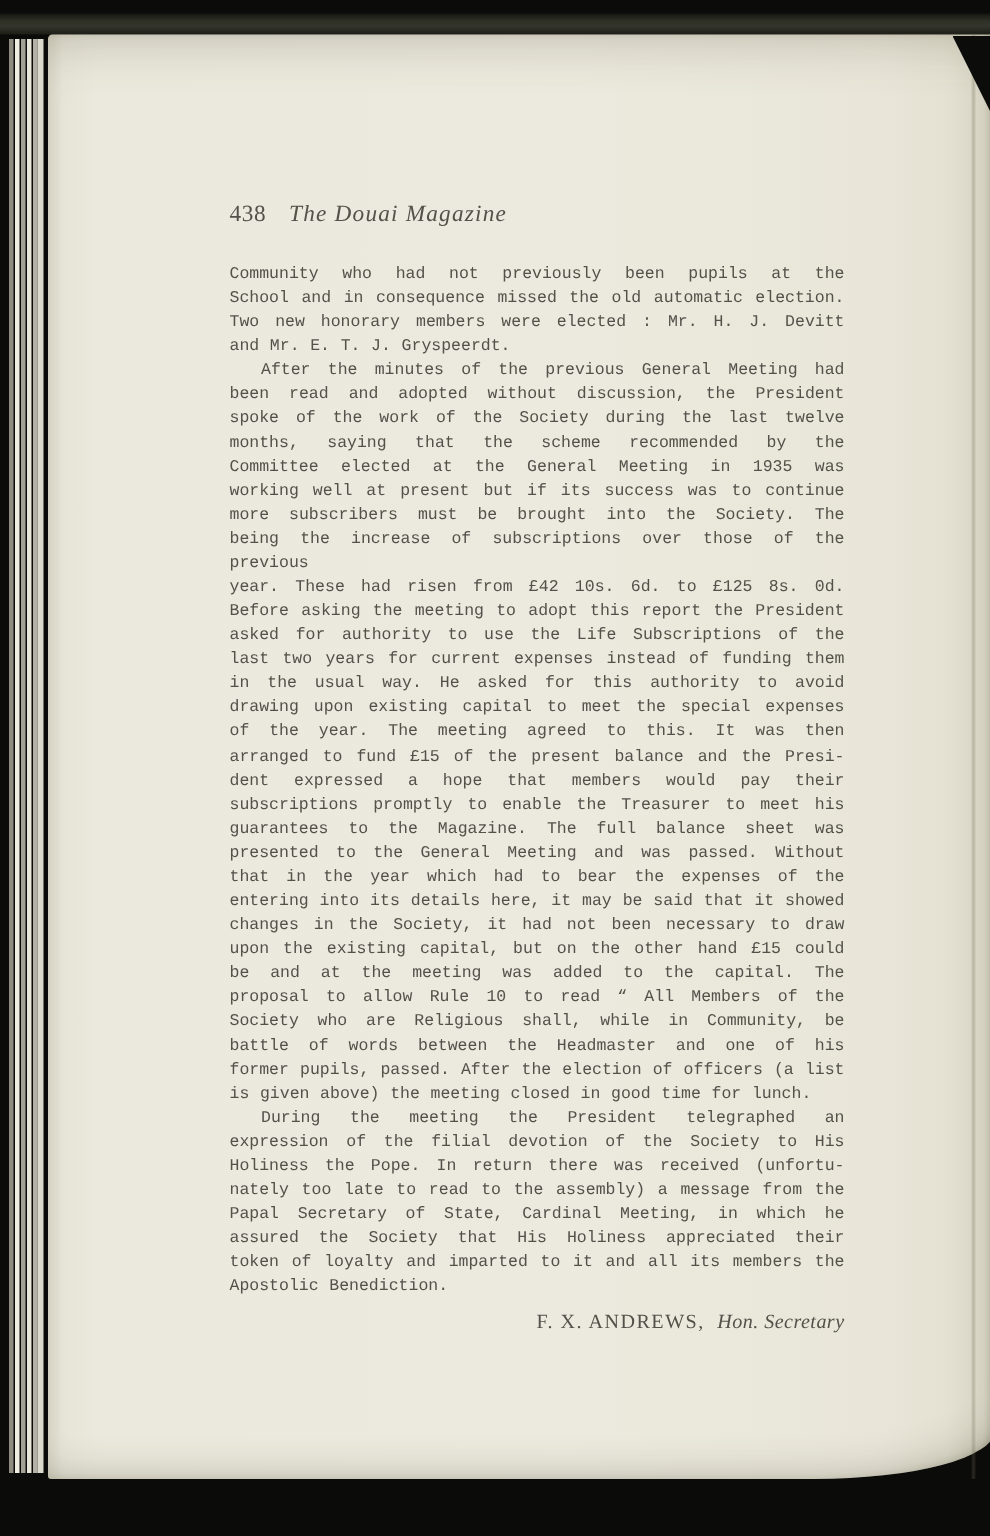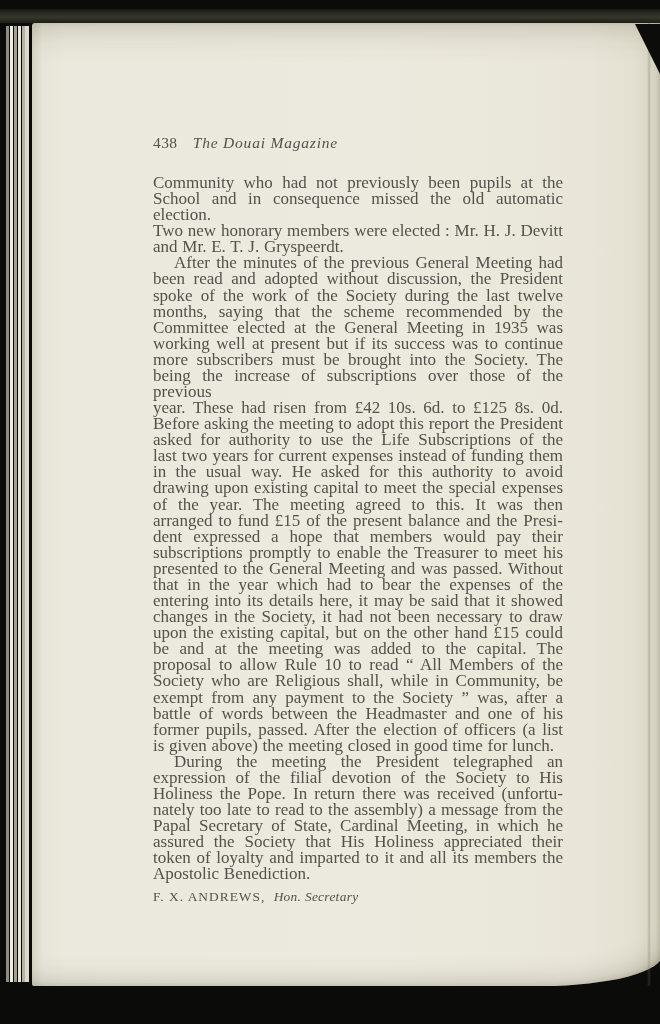--- a/index.html
+++ b/index.html
@@ -70,32 +70,33 @@
     white-space: nowrap;
     letter-spacing: 0.4px;
   }
   .page-number { display: inline-block; }
   .magazine-title {
     display: inline-block;
     font-style: italic;
     margin-left: 11px;
     letter-spacing: 0.8px;
   }
-  .page-text { font-size: 17px; }
+  .page-text { font-size: 11px; font-family: Liberation Mono, monospace; }
   .line {
     line-height: 16.08px;
     text-align: justify;
     text-align-last: justify;
     word-spacing: 0.5px;
   }
   .line.indent { text-indent: 21px; }
   .line.no-justify { text-align-last: left; }
   .signature {
     margin-top: 7px;
     font-size: 13.4px;
+    text-align: right;
     white-space: nowrap;
   }
   .signature-name { letter-spacing: 1px; }
   .signature-role { font-style: italic; margin-left: 5px; letter-spacing: 0.3px; }
 </style>
 </head>
 <body>
 
 <div class="scene">
   <div class="cover-strip"></div>
@@ -133,29 +134,29 @@
           <div class="line">year. These had risen from £42 10s. 6d. to £125 8s. 0d.</div>
           <div class="line">Before asking the meeting to adopt this report the President</div>
           <div class="line">asked for authority to use the Life Subscriptions of the</div>
           <div class="line">last two years for current expenses instead of funding them</div>
           <div class="line">in the usual way. He asked for this authority to avoid</div>
           <div class="line">drawing upon existing capital to meet the special expenses</div>
           <div class="line">of the year. The meeting agreed to this. It was then</div>
           <div class="line">arranged to fund £15 of the present balance and the Presi-</div>
           <div class="line">dent expressed a hope that members would pay their</div>
           <div class="line">subscriptions promptly to enable the Treasurer to meet his</div>
+          <div class="line">guarantees to the Magazine. The full balance sheet was</div>
           <div class="line">presented to the General Meeting and was passed. Without</div>
           <div class="line">that in the year which had to bear the expenses of the</div>
           <div class="line">entering into its details here, it may be said that it showed</div>
           <div class="line">changes in the Society, it had not been necessary to draw</div>
           <div class="line">upon the existing capital, but on the other hand £15 could</div>
           <div class="line">be and at the meeting was added to the capital. The</div>
           <div class="line">proposal to allow Rule 10 to read “ All Members of the</div>
           <div class="line">Society who are Religious shall, while in Community, be</div>
-          <div class="line">exempt from any payment to the Society ” was, after a</div>
           <div class="line">battle of words between the Headmaster and one of his</div>
           <div class="line">former pupils, passed. After the election of officers (a list</div>
           <div class="line no-justify">is given above) the meeting closed in good time for lunch.</div>
           <div class="line indent">During the meeting the President telegraphed an</div>
           <div class="line">expression of the filial devotion of the Society to His</div>
           <div class="line">Holiness the Pope. In return there was received (unfortu-</div>
           <div class="line">nately too late to read to the assembly) a message from the</div>
           <div class="line">Papal Secretary of State, Cardinal Meeting, in which he</div>
           <div class="line">assured the Society that His Holiness appreciated their</div>
           <div class="line">token of loyalty and imparted to it and all its members the</div>

